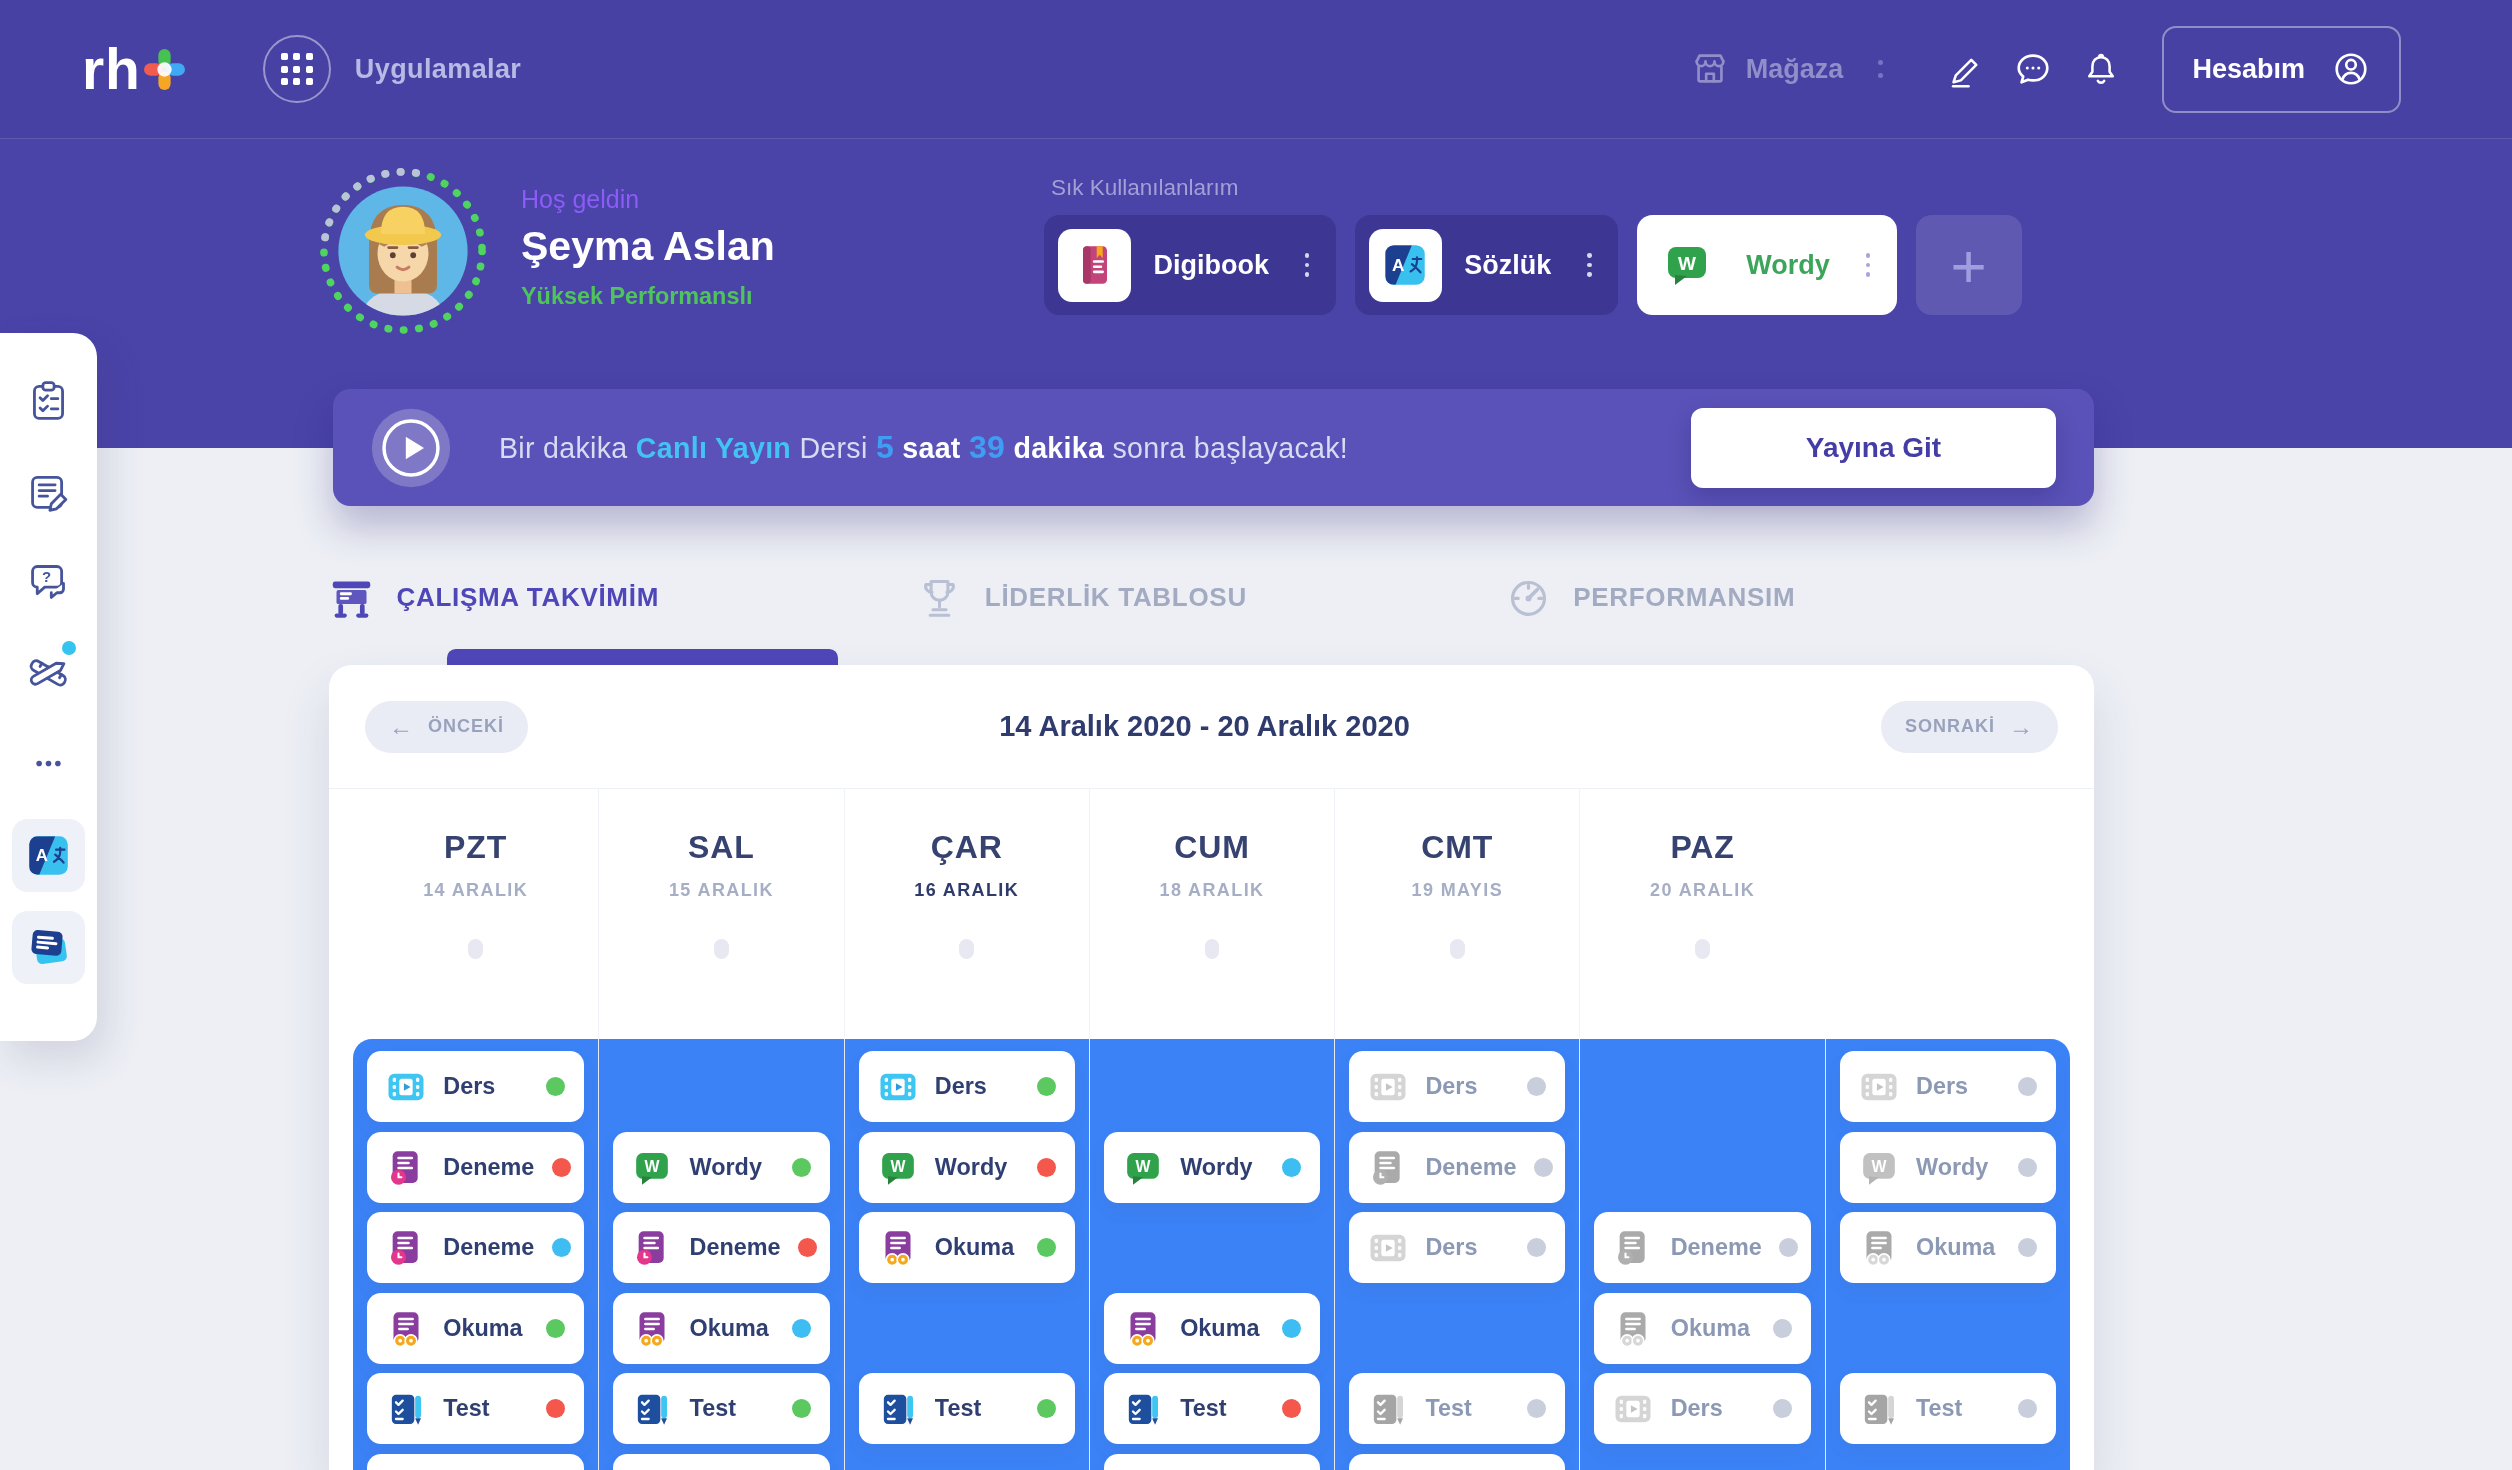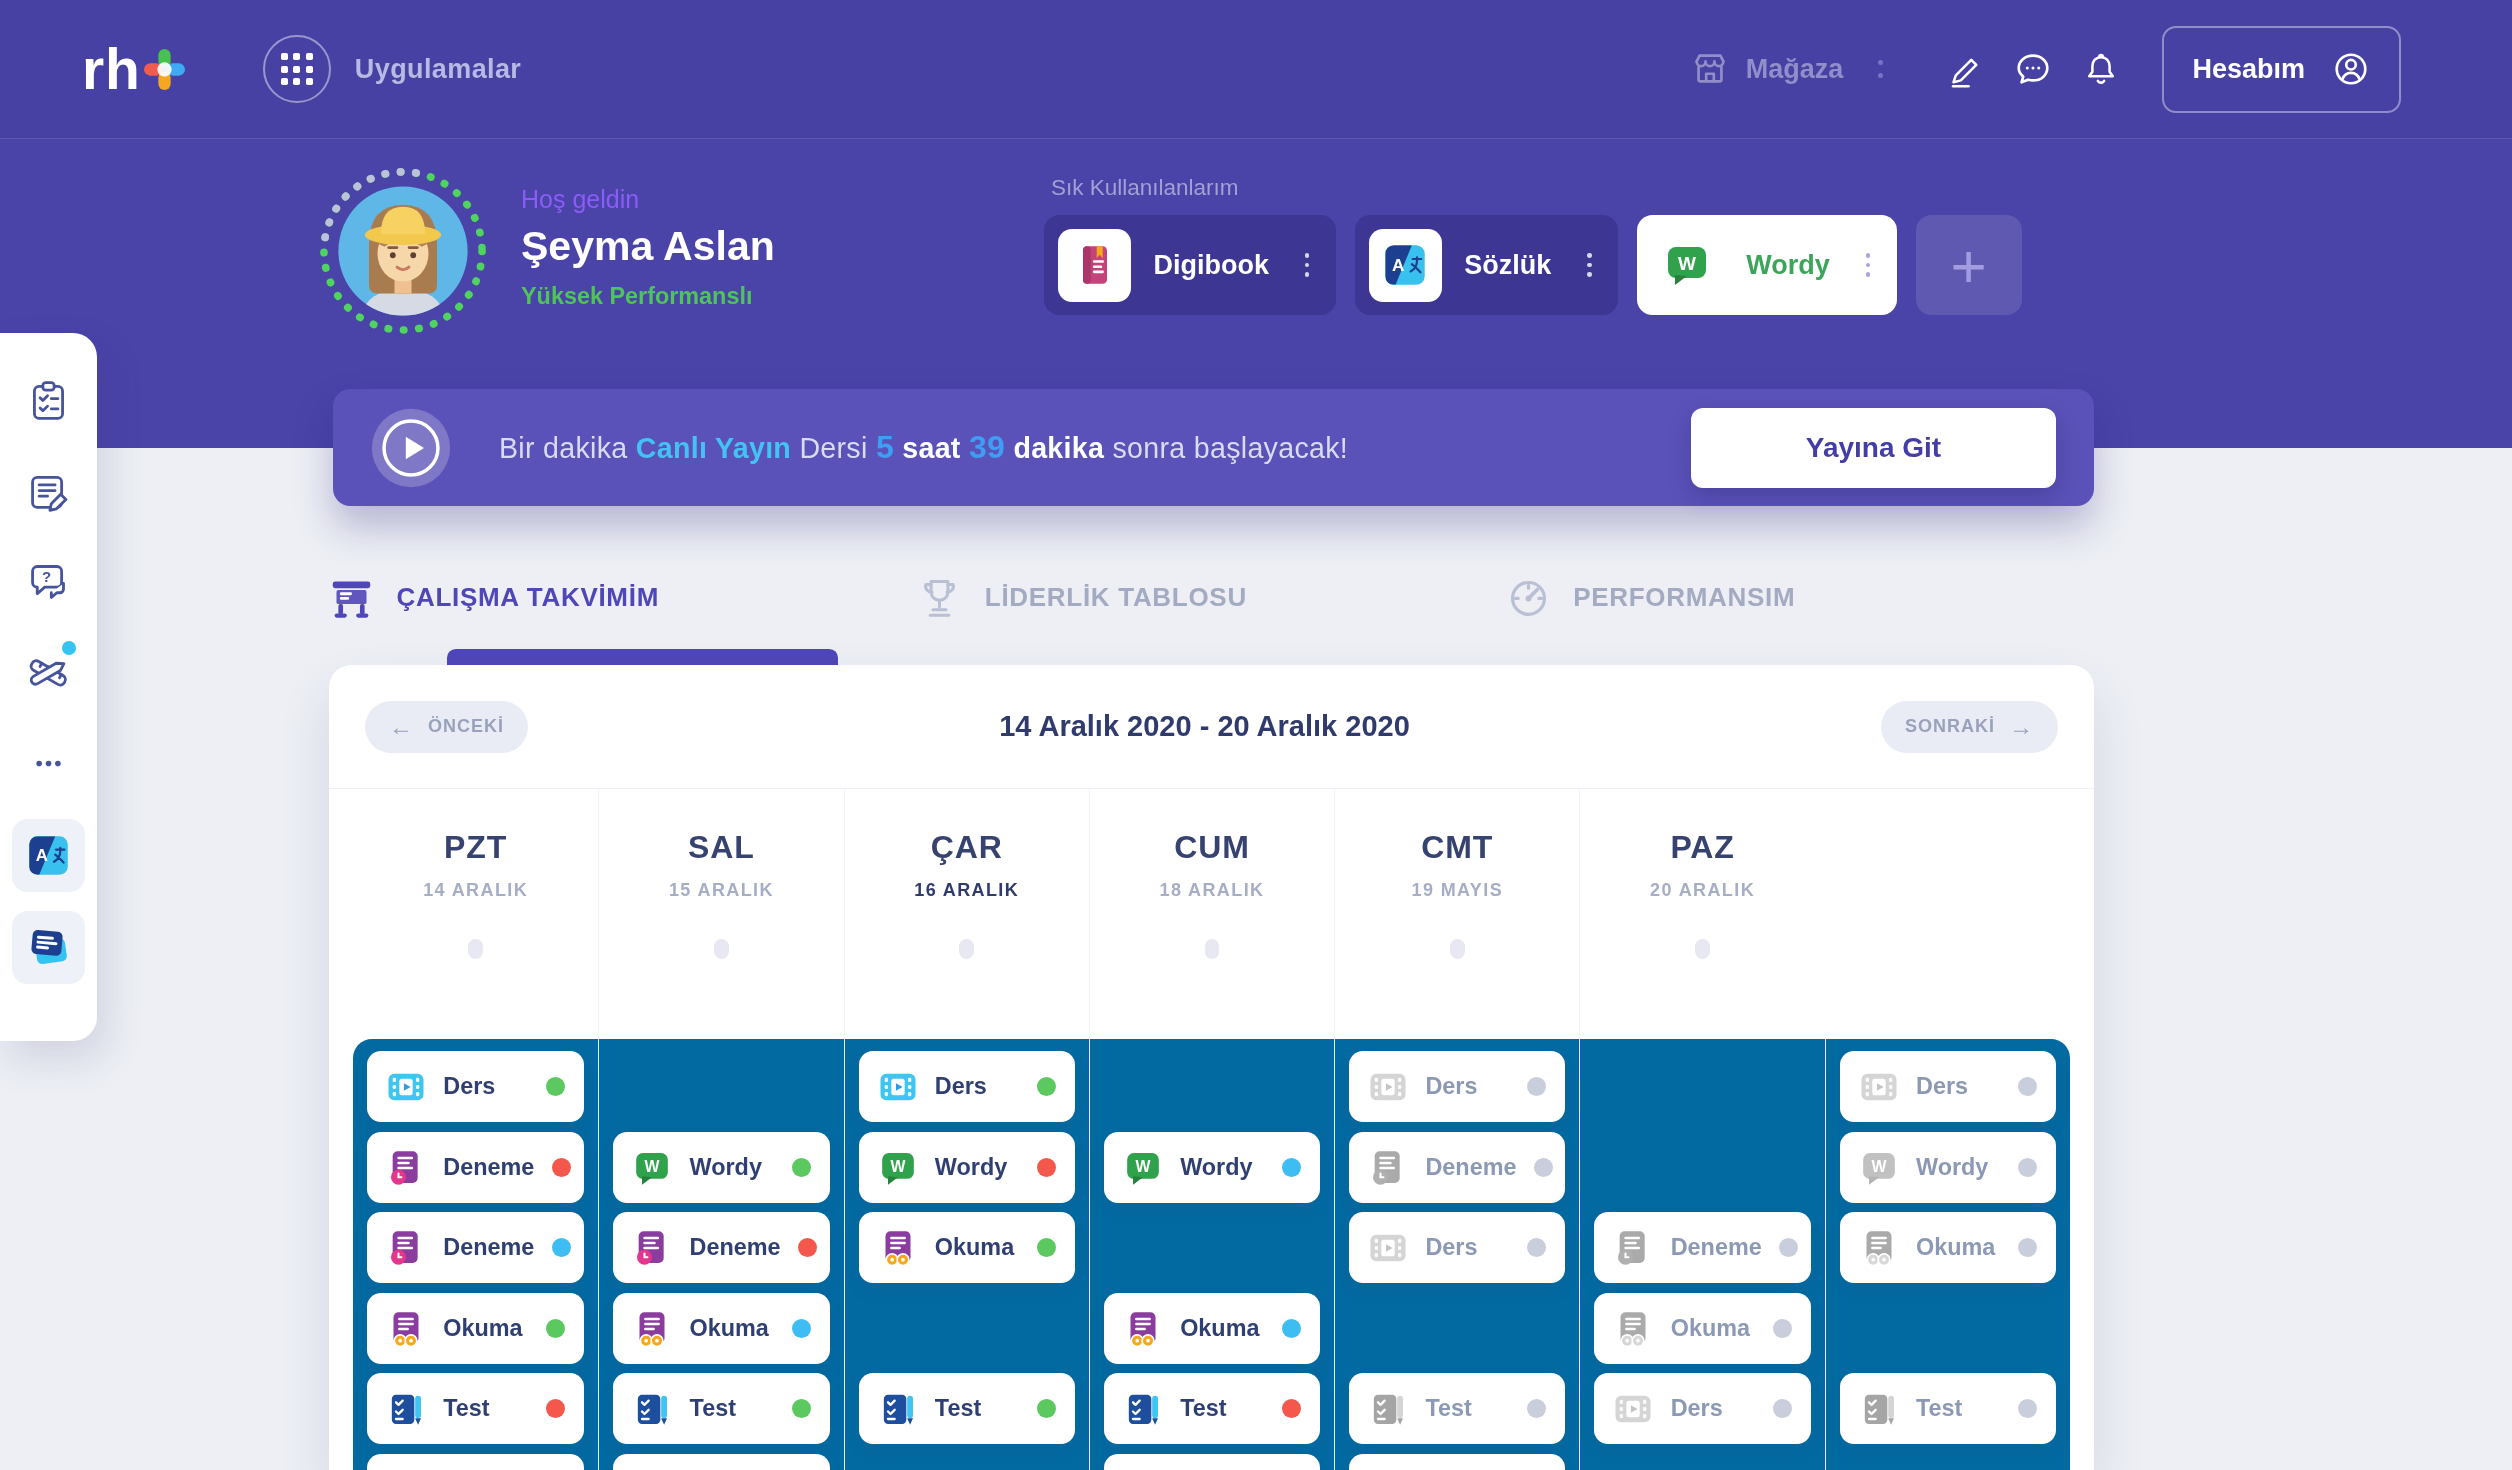--- a/index.html
+++ b/index.html
@@ -89,21 +89,21 @@
   .day-col{border-left:1.7px solid #F0F2F7;text-align:center;position:relative}
   .day-col:first-child{border-left:none}
   .day-name{margin-top:40px;font-size:32px;font-weight:bold;color:#36426F;letter-spacing:0.9px}
   .day-date{margin-top:14px;font-size:18px;font-weight:bold;letter-spacing:1.4px;color:#A6AEC5}
   .day-col.today .day-name,.day-col.today .day-date{color:#3EC5F2}
   .day-col.emph .day-date{color:#2F3B6D}
   .day-oval{width:14.7px;height:20px;border-radius:7.8px;background:#E7E8F2;margin:38px auto 0}
   .today-underline{position:absolute;left:12px;right:12px;bottom:0;height:14px;border-radius:7px 7px 0 0;
                    background:#3EC5F2;box-shadow:0 7px 15.6px rgba(62,197,242,.5)}
 
-  .tasks-wrap{position:absolute;left:24px;right:24px;top:374px;bottom:0;background:#0369a1;
+  .tasks-wrap{position:absolute;left:24px;right:24px;top:374px;bottom:0;background:#3b82f6;
               border-radius:19px 19px 0 0;overflow:hidden}
   .tasks-grid{display:grid;grid-template-columns:repeat(7,1fr);height:100%}
   .task-col{border-left:1.7px solid #E6E9F1;position:relative}
   .task-col:first-child{border-left:none}
   .task-card{position:absolute;left:14px;right:14px;height:71px;background:#fff;border-radius:14px;display:flex;
              align-items:center;padding:0 19px;gap:17.3px;box-shadow:0 8.7px 17.3px rgba(70,80,120,.07);cursor:pointer}
   .task-label{font-size:23.4px;font-weight:bold;color:#2F3F72}
   .task-dot{width:19px;height:19px;border-radius:50%;margin-left:auto;flex:none}
   .task-col.muted .task-label{color:#8C99B4}
   .task-col.muted .icon svg{filter:grayscale(1) opacity(.5)}

